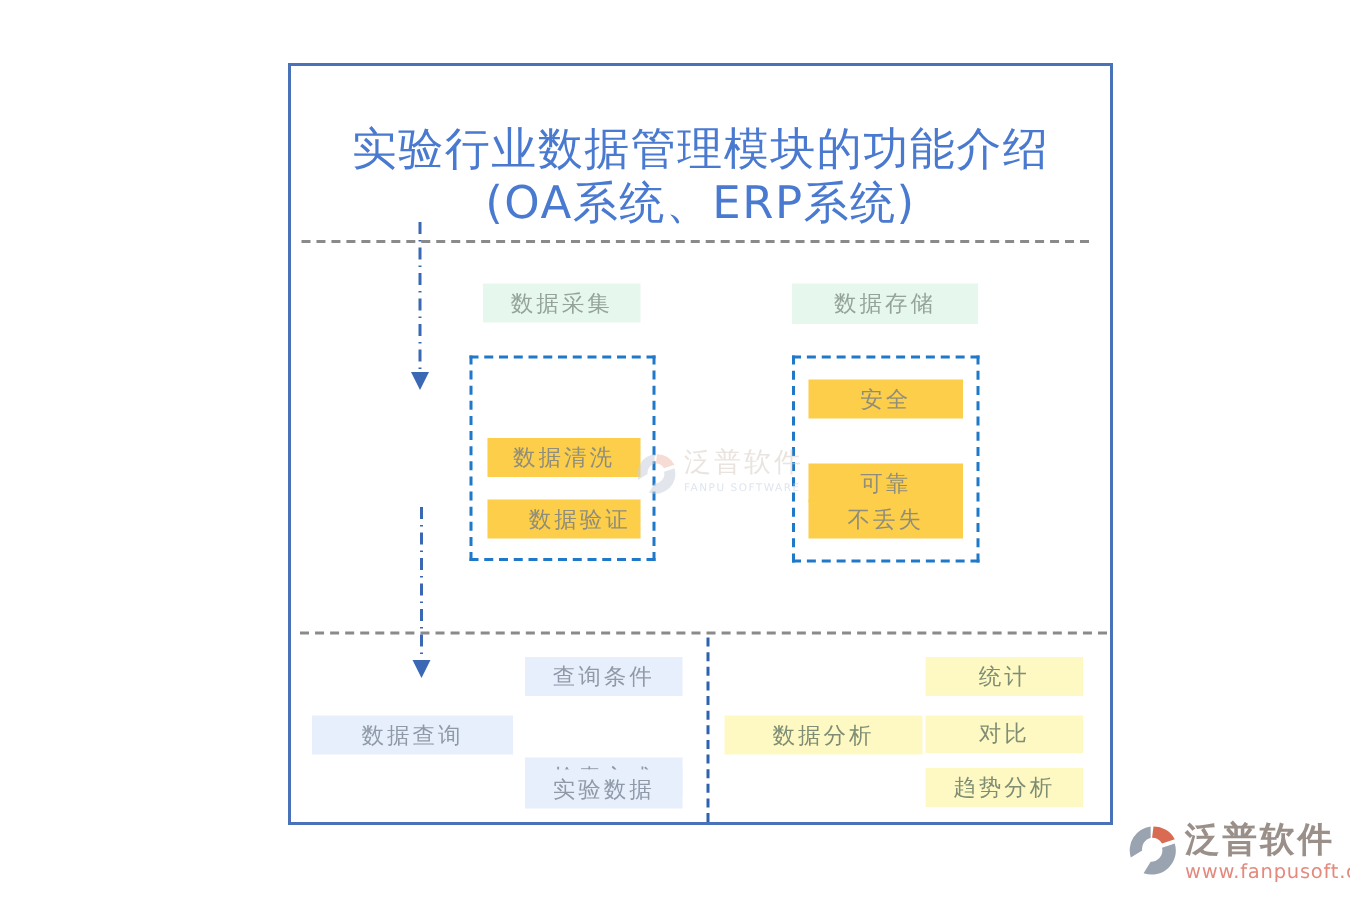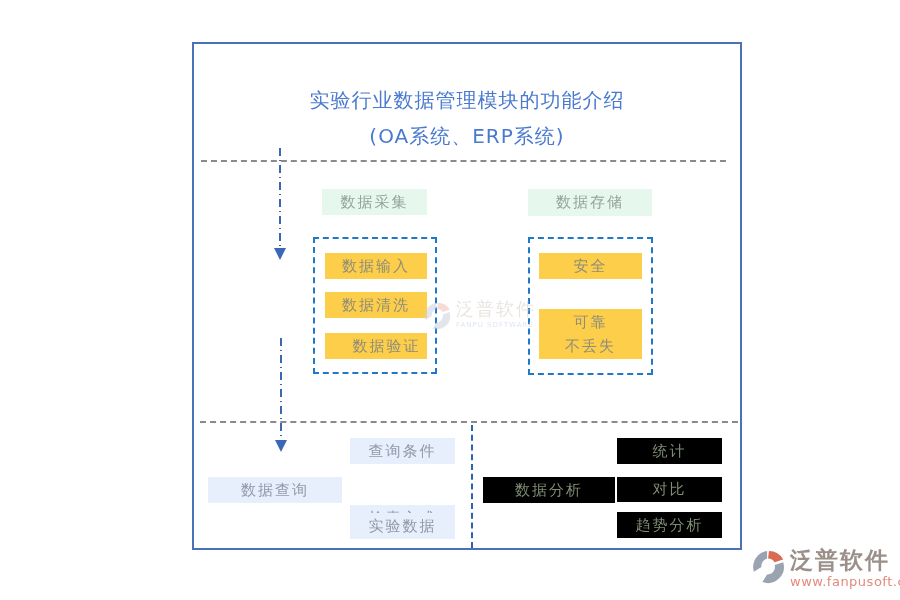--- a/index.html
+++ b/index.html
@@ -6,33 +6,33 @@
   .page{
     position:relative;width:900px;height:600px;background:#ffffff;overflow:hidden;
     font-family:"DejaVu Sans","Liberation Sans",sans-serif;
   }
   .frame{
     position:absolute;left:192px;top:42px;width:550px;height:508px;
     border:2px solid #4a72b8;box-sizing:border-box;background:#ffffff;
   }
   .title-wrap{
     position:absolute;left:192px;top:82px;width:550px;text-align:center;
-    color:#4a7ad0;font-size:20px;line-height:36px;letter-spacing:1px;
+    color:#4a7ad0;font-size:30px;line-height:36px;letter-spacing:1px;
   }
   .hdash{position:absolute;height:0;border-top:2px dashed #8a8a8a;}
   .vdash{position:absolute;width:0;border-left:2px dashed #2d63ad;}
   .dashbox{position:absolute;border:2px dashed #1f78c8;box-sizing:border-box;background:transparent;}
   .box{
     position:absolute;display:flex;align-items:center;justify-content:center;
     font-size:15px;letter-spacing:2px;color:#8b9096;box-sizing:border-box;
   }
   .mint{background:#e6f7ed;color:#95a39a;}
   .yellow{background:#fcce49;color:#8f8d7b;}
   .lblue{background:#e7effc;color:#8f99a8;}
-  .green{background:#000000;color:#7e8d74;}
+  .green{background:#fef9c3;color:#7e8d74;}
   .arrow-svg{position:absolute;overflow:visible;}
   .watermark{
     position:absolute;left:424px;top:300px;display:flex;align-items:flex-start;gap:4px;
     opacity:0.55;pointer-events:none;
   }
   .wm-text{display:flex;flex-direction:column;line-height:1;}
   .wm-name{font-size:18px;color:#d9cfc7;letter-spacing:2px;}
   .wm-sub{font-size:7px;color:#c3d0e4;letter-spacing:1px;margin-top:4px;}
   .brand{
     position:absolute;left:752px;top:549px;display:flex;align-items:flex-start;gap:4px;
@@ -63,21 +63,20 @@
     <polygon points="4,100 16,100 10,112" fill="#3a68b5"></polygon>
   </svg>
 
   <svg class="arrow-svg" style="left:271px;top:338px;" width="20" height="116">
     <line x1="10" y1="0" x2="10" y2="102" stroke="#3a68b5" stroke-width="2" stroke-dasharray="8 4 1 4"></line>
     <polygon points="4,102 16,102 10,114" fill="#3a68b5"></polygon>
   </svg>
 
   <div class="box mint" style="left:322px;top:189px;width:105px;height:26px;">数据采集</div>
   <div class="dashbox" style="left:313px;top:237px;width:124px;height:137px;"></div>
-  <div class="box yellow" style="left:325px;top:253px;width:102px;height:26px;">数据输入</div>
   <div class="box yellow" style="left:325px;top:292px;width:102px;height:26px;">数据清洗</div>
   <div class="box yellow" style="left:325px;top:333px;width:102px;height:26px;padding-left:21px;">数据验证</div>
 
   <div class="box mint" style="left:528px;top:189px;width:124px;height:27px;">数据存储</div>
   <div class="dashbox" style="left:528px;top:237px;width:125px;height:138px;"></div>
   <div class="box yellow" style="left:539px;top:253px;width:103px;height:26px;">安全</div>
   <div class="box yellow" style="left:539px;top:292px;width:103px;height:26px;margin-top:17px;">可靠</div>
   <div class="box yellow" style="left:539px;top:333px;width:103px;height:26px;">不丢失</div>
 
   <div class="box lblue" style="left:208px;top:477px;width:134px;height:26px;">数据查询</div>

